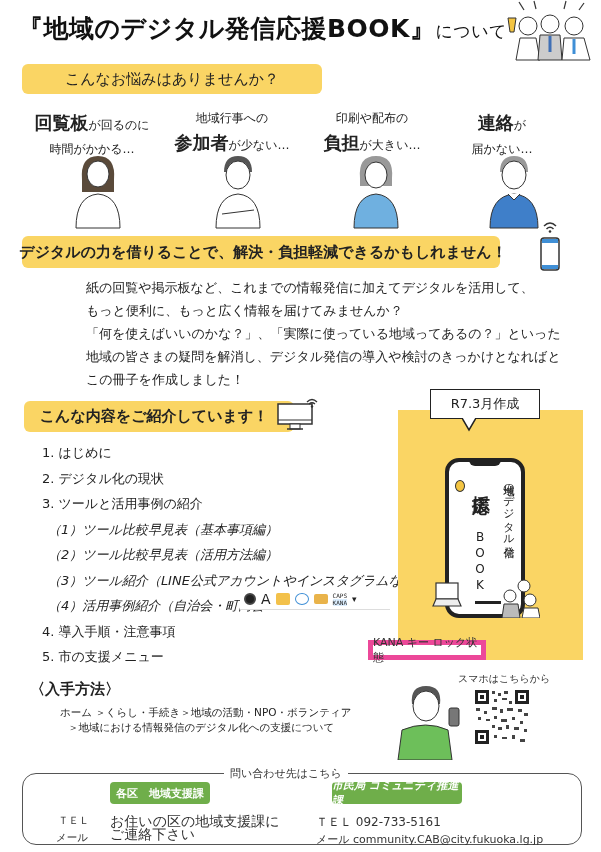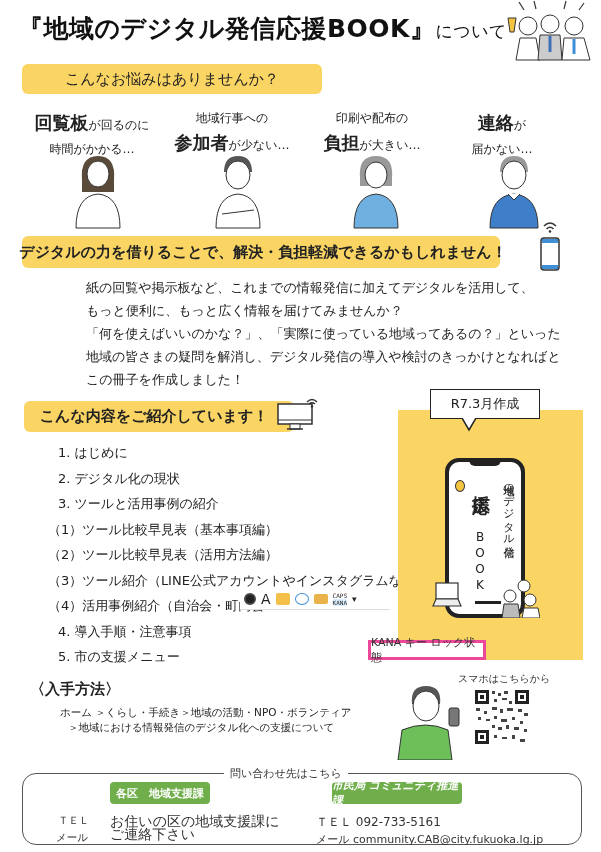--- a/index.html
+++ b/index.html
@@ -20,32 +20,32 @@
   
   .worry { top: 108px; width: 140px; text-align: center; font-size: 12px; line-height: 1.7; }
   .worry .big { font-size: 18px; font-weight: bold; }
   .person { top: 150px; width: 60px; height: 80px; }
 
   
   .para { left: 38px; top: 276px; font-size: 13px; line-height: 23px; color: #222; margin-left: 48px; }
 
   
   .toc { left: 38px; top: 440px; font-size: 13px; line-height: 25.5px; color: #222; }
-  .toc .sub { padding-left: 10px; }
-  .toc .main { padding-left: 4px; margin-left: 16px; }
+  .toc .sub { padding-left: 10px; font-style: italic; }
+  .toc .main { padding-left: 4px; }
 
   
   .promo { left: 398px; top: 410px; width: 185px; height: 250px; background: #fad564; }
   .callout { left: 430px; top: 389px; width: 110px; height: 30px; border: 1.5px solid #222; background: #fff; display:flex; align-items:center; justify-content:center; font-size: 13px; }
   .phone { left: 445px; top: 458px; width: 80px; height: 160px; border: 4px solid #222; border-radius: 14px; background: #fff; }
 
   
   .ime { left: 240px; top: 588px; width: 150px; height: 22px; background: #fff; border-bottom: 1px solid #ddd; display:flex; align-items:center; gap: 5px; padding-left: 4px; font-size: 14px; }
   .ime .cap { font-size: 6px; line-height: 7px; font-family: "DejaVu Sans Mono", monospace; text-align:center; }
-  .tooltip { left: 368px; top: 640px; width: 118px; height: 20px; background: #fff; border: 3px solid #ec4899; font-size: 11px; display:flex; align-items:center; justify-content:center; color:#333; }
+  .tooltip { left: 368px; top: 640px; width: 118px; height: 20px; background: #fff; border: 5px solid #ec4899; font-size: 11px; display:flex; align-items:center; justify-content:center; color:#333; }
 
   
   .acq-title { left: 30px; top: 680px; font-size: 15px; font-weight: bold; }
   .acq { left: 38px; top: 705px; font-size: 10.5px; line-height: 14.5px; color: #222; }
   .smartphone-label { left: 458px; top: 672px; font-size: 10px; color:#333; }
   .qr { left: 474px; top: 689px; width: 56px; height: 56px; }
 
   
   .contact-box { left: 22px; top: 773px; width: 560px; height: 72px; border: 1px solid #555; border-radius: 14px; }
   .contact-heading { left: 224px; top: 766px; background: #fff; padding: 0 6px; font-size: 11px; color: #333; }

